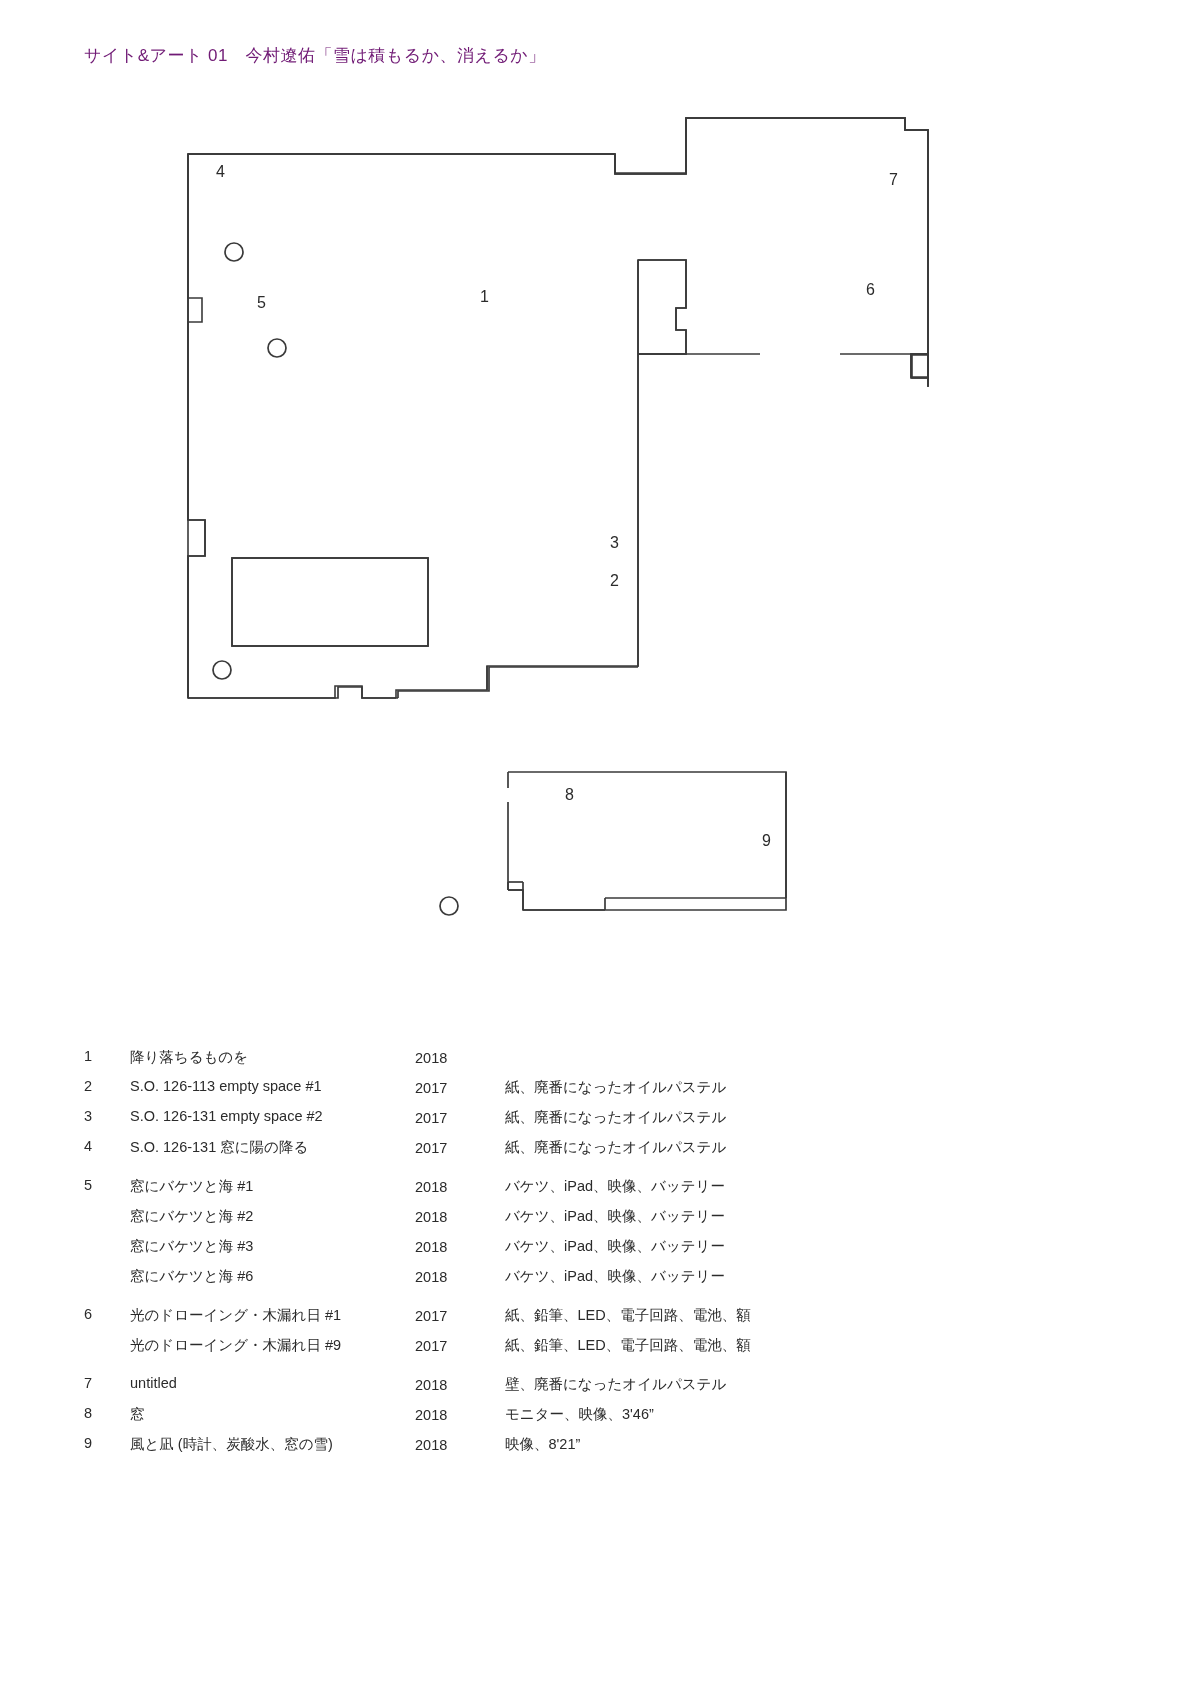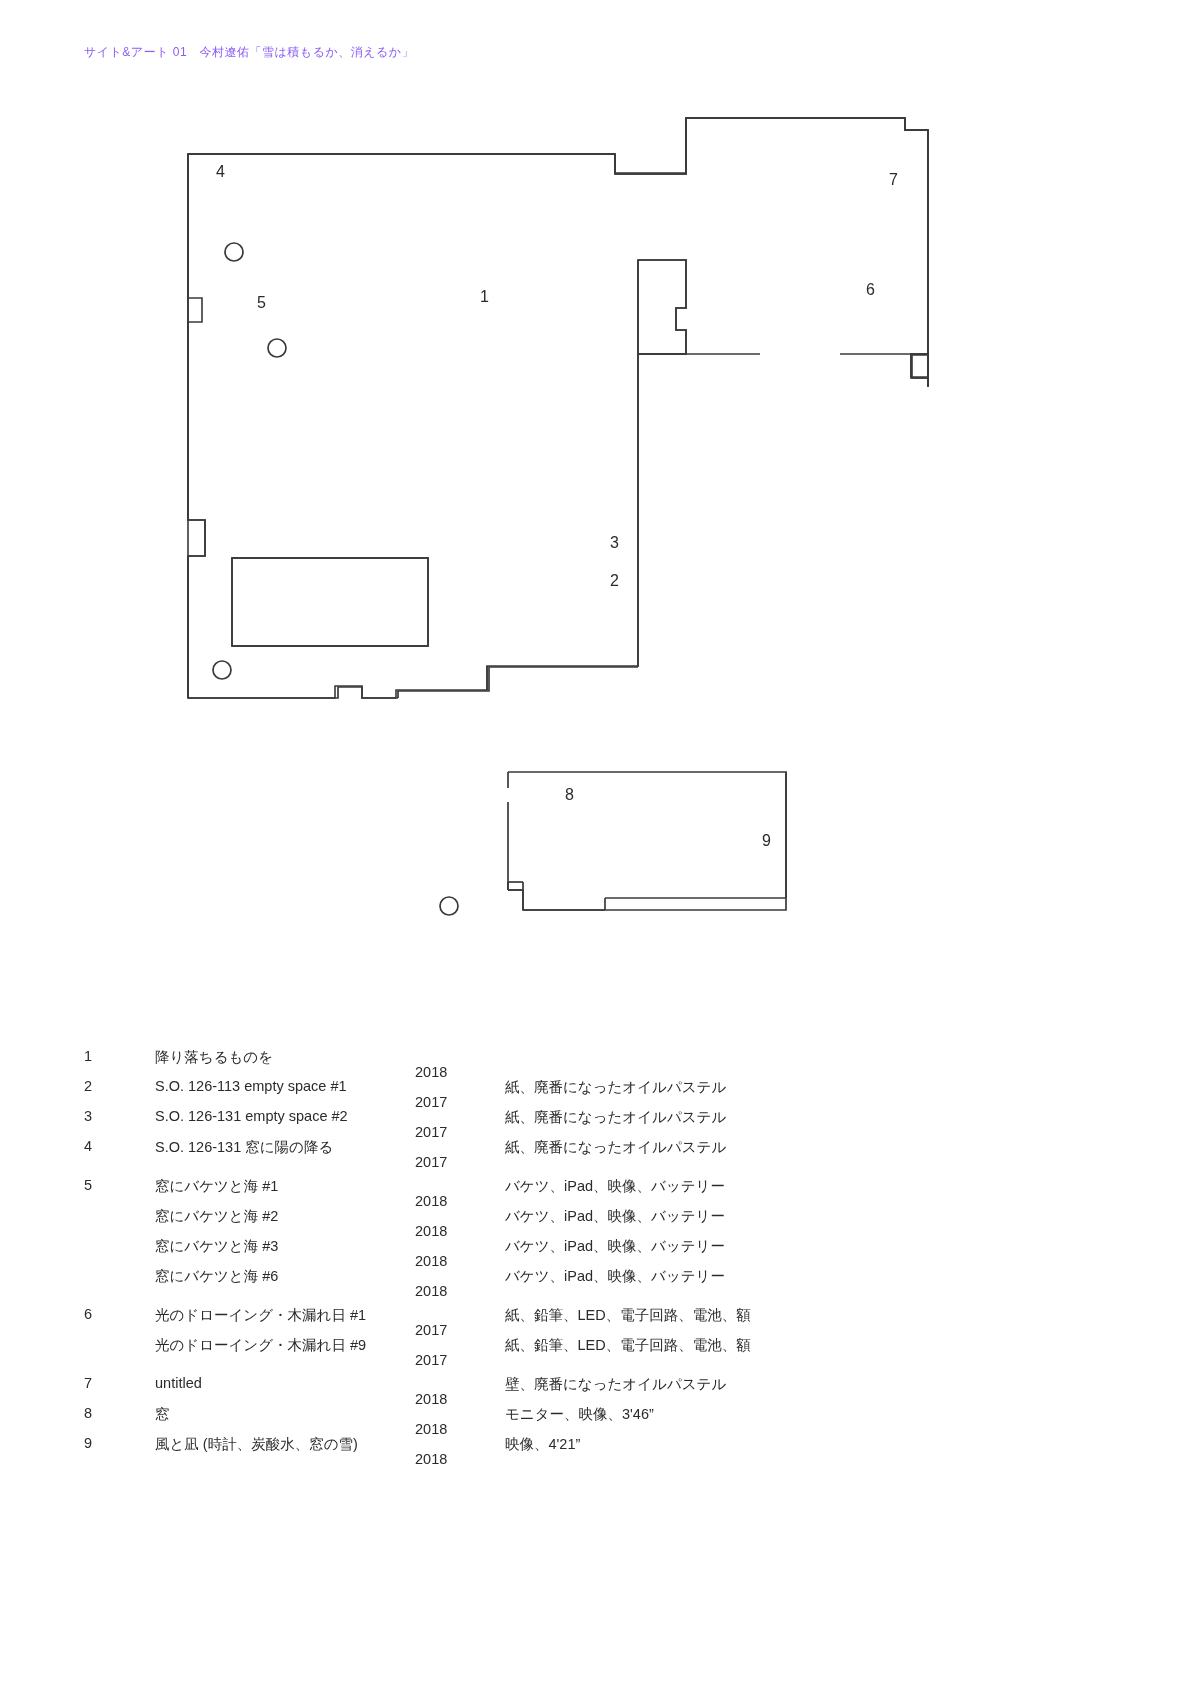--- a/index.html
+++ b/index.html
@@ -14,23 +14,23 @@
     font-family: "Liberation Sans", "DejaVu Sans", sans-serif;
     color: #2b2b2b;
     overflow: hidden;
   }
 
   
   .page-title {
     position: absolute;
     left: 84px;
     top: 44px;
-    font-size: 12px;
+    font-size: 17px;
     letter-spacing: 0.5px;
-    color: #8b5cf6;
+    color: #701a75;
     white-space: pre;
   }
 
   
   .plan-wrap {
     position: absolute;
     left: 0;
     top: 90px;
     width: 1199px;
     height: 860px;
@@ -68,26 +68,25 @@
     position: absolute;
     left: 84px;
     top: 0;
     width: 30px;
     text-align: left;
   }
   .w-title {
     position: absolute;
     left: 130px;
     top: 0;
-    margin-left: 25px;
   }
   .w-year {
     position: absolute;
     left: 415px;
-    top: 16px;
+    top: 2px;
   }
   .w-materials {
     position: absolute;
     left: 505px;
     top: 0;
   }
 </style>
 </head>
 <body>
 
@@ -409,15 +408,15 @@
   <div class="work-row">
     <span class="w-no">8</span>
     <span class="w-title">窓</span>
     <span class="w-year">2018</span>
     <span class="w-materials">モニター、映像、3'46”</span>
   </div>
   <div class="work-row">
     <span class="w-no">9</span>
     <span class="w-title">風と凪 (時計、炭酸水、窓の雪)</span>
     <span class="w-year">2018</span>
-    <span class="w-materials">映像、4'21”</span>
+    <span class="w-materials">映像、8'21”</span>
   </div>
 </div>
 
 </body></html>

